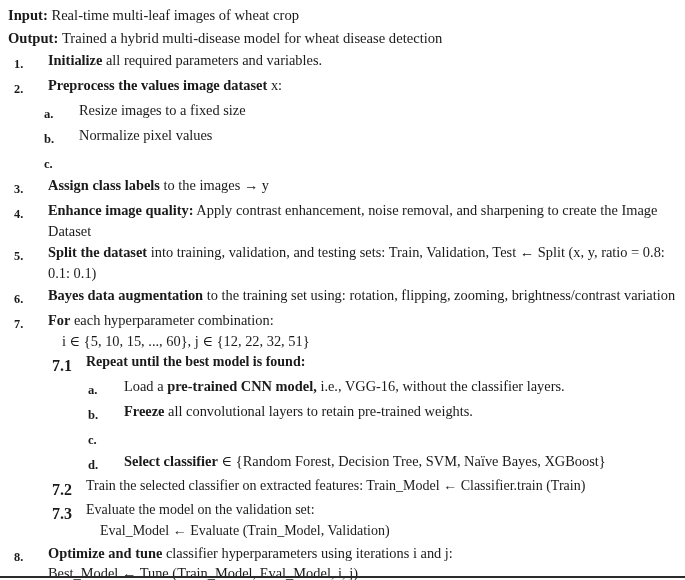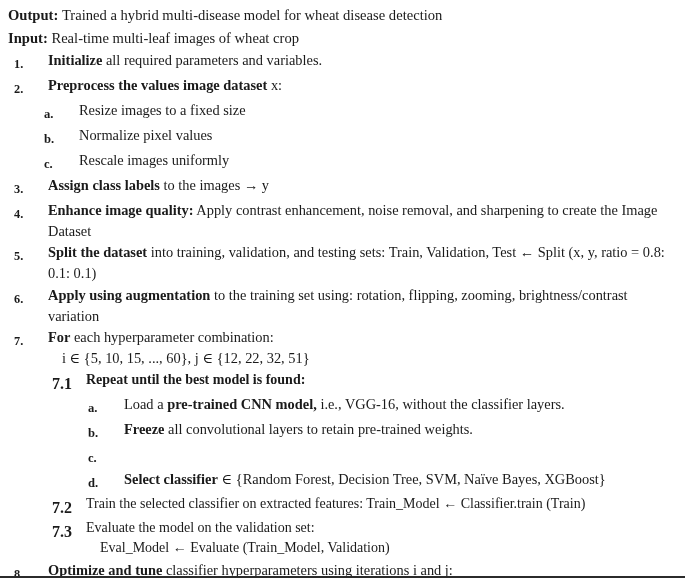--- a/index.html
+++ b/index.html
@@ -99,25 +99,25 @@
     height: 0;
     border-top: 2px solid #2b2b2b;
   }
 </style>
 </head>
 <body>
 
 <div id="algorithm">
 
   <div class="row hdr">
+    <span class="lbl">Input:</span>&nbsp;<span>Real-time multi-leaf images of wheat crop</span>
+  </div>
+
+  <div class="row hdr">
     <span class="lbl">Output:</span>&nbsp;<span>Trained a hybrid multi-disease model for wheat disease detection</span>
-  </div>
-
-  <div class="row hdr">
-    <span class="lbl">Input:</span>&nbsp;<span>Real-time multi-leaf images of wheat crop</span>
   </div>
 
   <div class="row">
     <div class="num">1.</div>
     <div class="body"><b>Initialize</b><span> all required parameters and variables.</span></div>
   </div>
 
   <div class="row">
     <div class="num">2.</div>
     <div class="body"><b>Preprocess the values image dataset</b><span> x:</span></div>
@@ -128,41 +128,40 @@
     <div class="body"><span>Resize images to a fixed size</span></div>
   </div>
 
   <div class="row lvl-letter">
     <div class="num">b.</div>
     <div class="body"><span>Normalize pixel values</span></div>
   </div>
 
   <div class="row lvl-letter">
     <div class="num">c.</div>
-    <div class="body"><span>Rescale images uniformly</span></div>
   </div>
 
   <div class="row">
     <div class="num">3.</div>
     <div class="body"><b>Assign class labels</b><span> to the images → y</span></div>
   </div>
 
   <div class="row">
     <div class="num">4.</div>
     <div class="body"><b>Enhance image quality:</b><span> Apply contrast enhancement, noise removal, and sharpening to create the Image Dataset</span></div>
   </div>
 
   <div class="row">
     <div class="num">5.</div>
     <div class="body"><b>Split the dataset</b><span> into training, validation, and testing sets: Train, Validation, Test ← Split (x, y, ratio = 0.8: 0.1: 0.1)</span></div>
   </div>
 
   <div class="row">
     <div class="num">6.</div>
-    <div class="body"><b>Apply using augmentation</b><span> to the training set using: rotation, flipping, zooming, brightness/contrast variation</span></div>
+    <div class="body"><b>Bayes data augmentation</b><span> to the training set using: rotation, flipping, zooming, brightness/contrast variation</span></div>
   </div>
 
   <div class="row">
     <div class="num">7.</div>
     <div class="body"><b>For</b><span> each hyperparameter combination:</span><span class="indent-set">i ∈ {5, 10, 15, ..., 60}, j ∈ {12, 22, 32, 51}</span></div>
   </div>
 
   <div class="row lvl-sub">
     <div class="num">7.1</div>
     <div class="body"><b>Repeat until the best model is found:</b><span></span></div>

